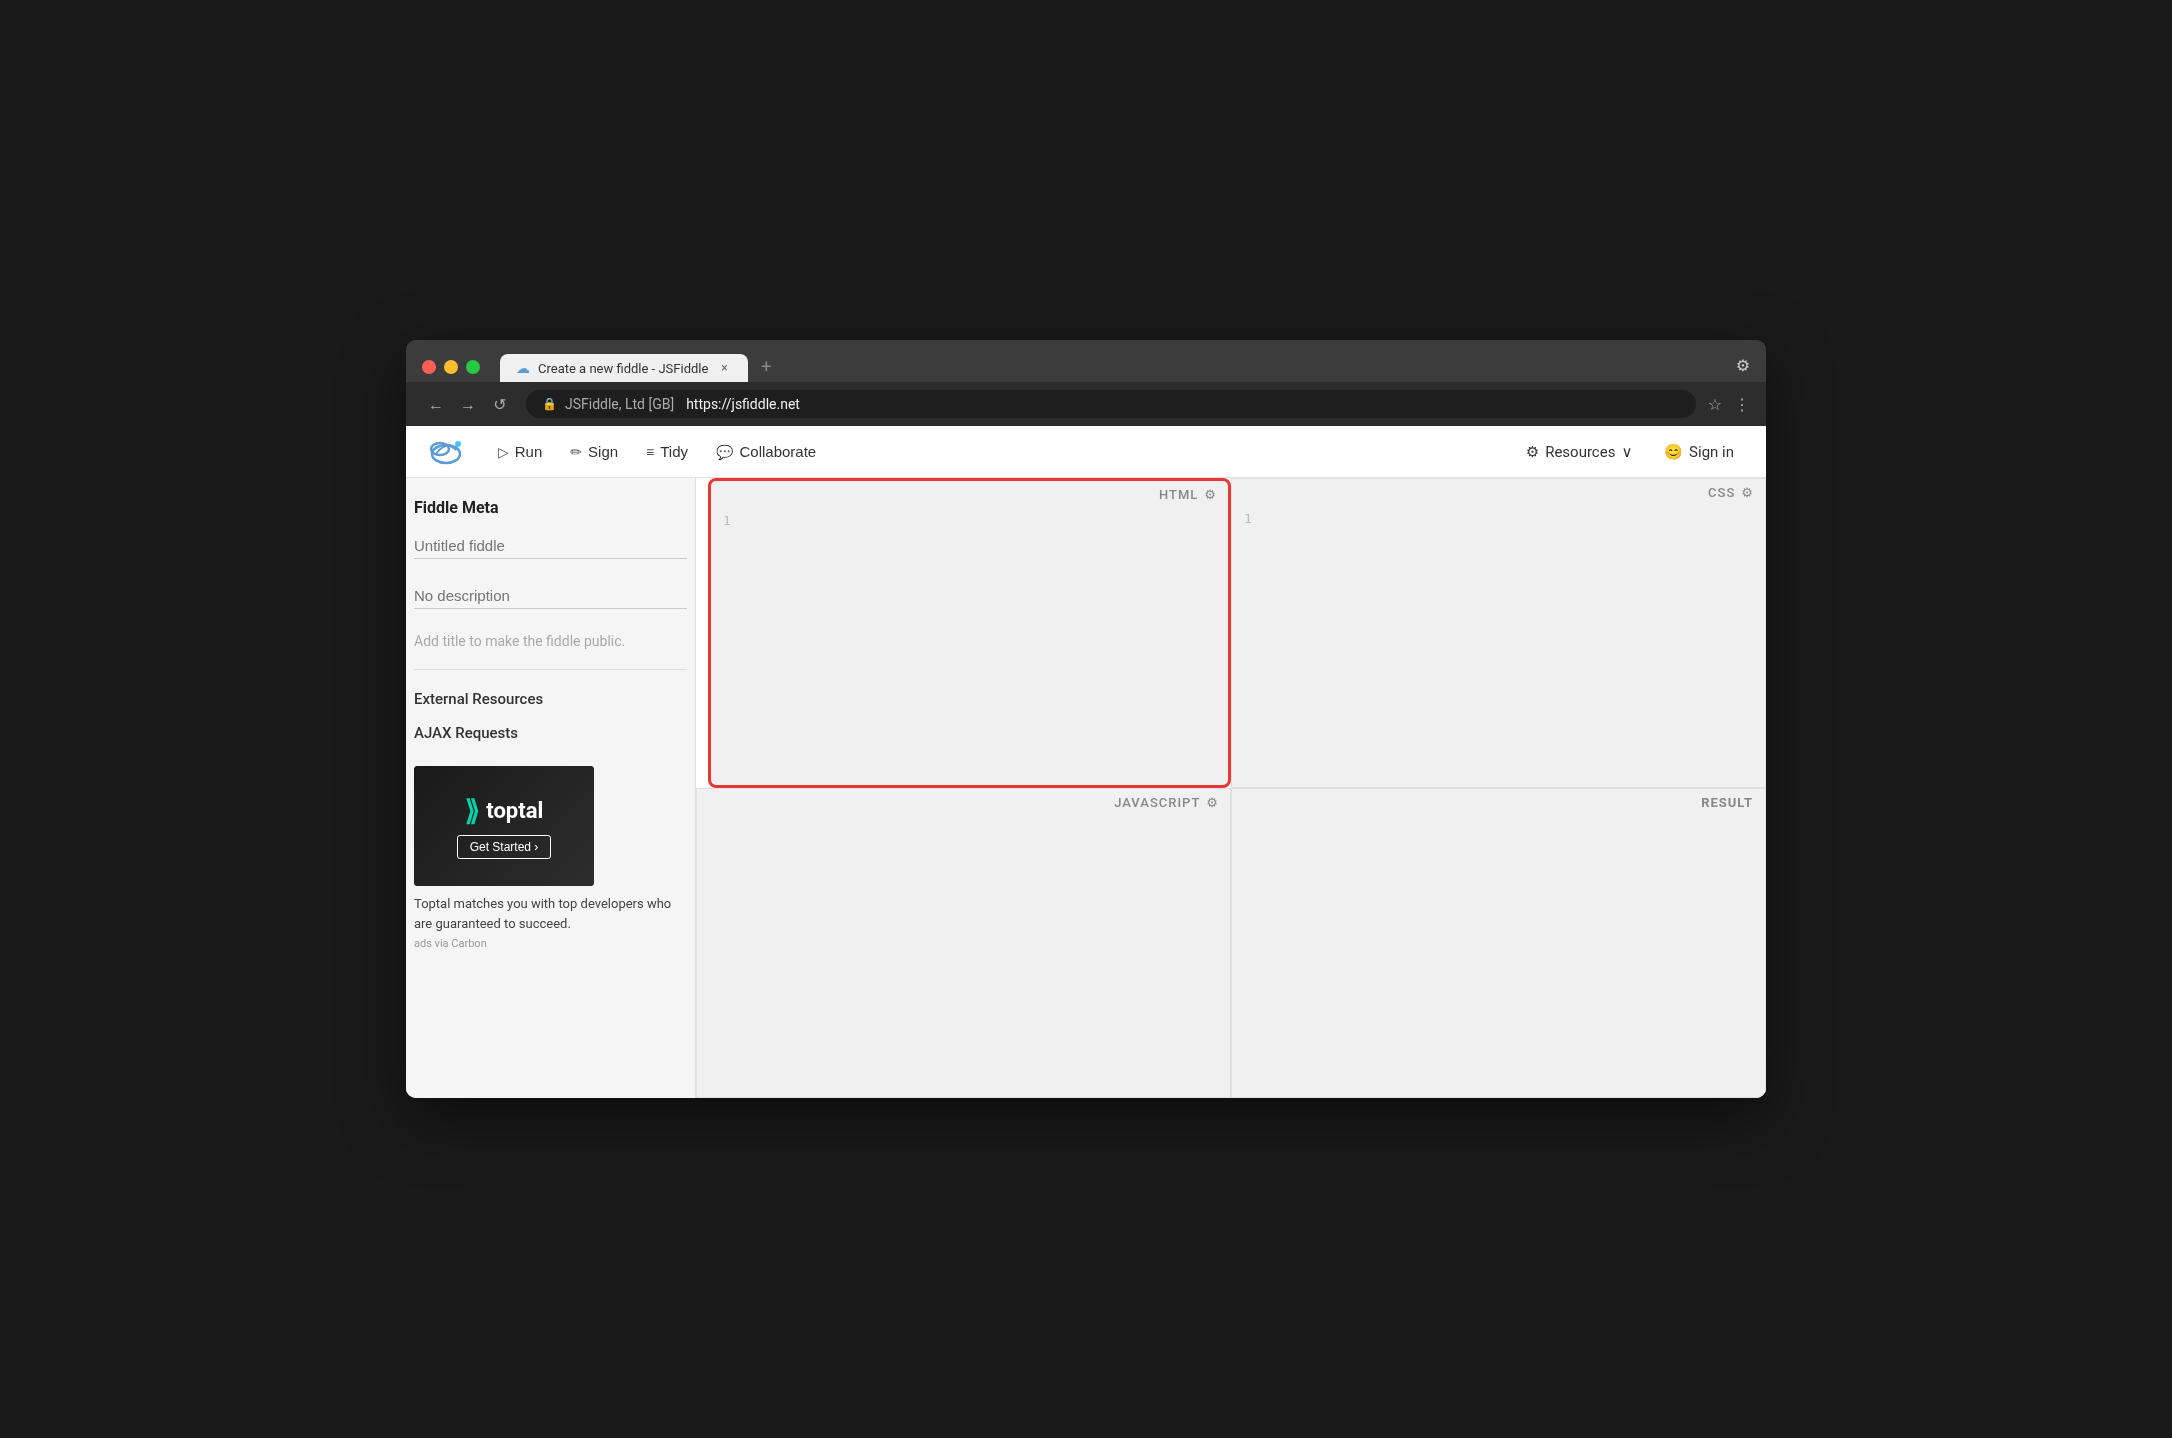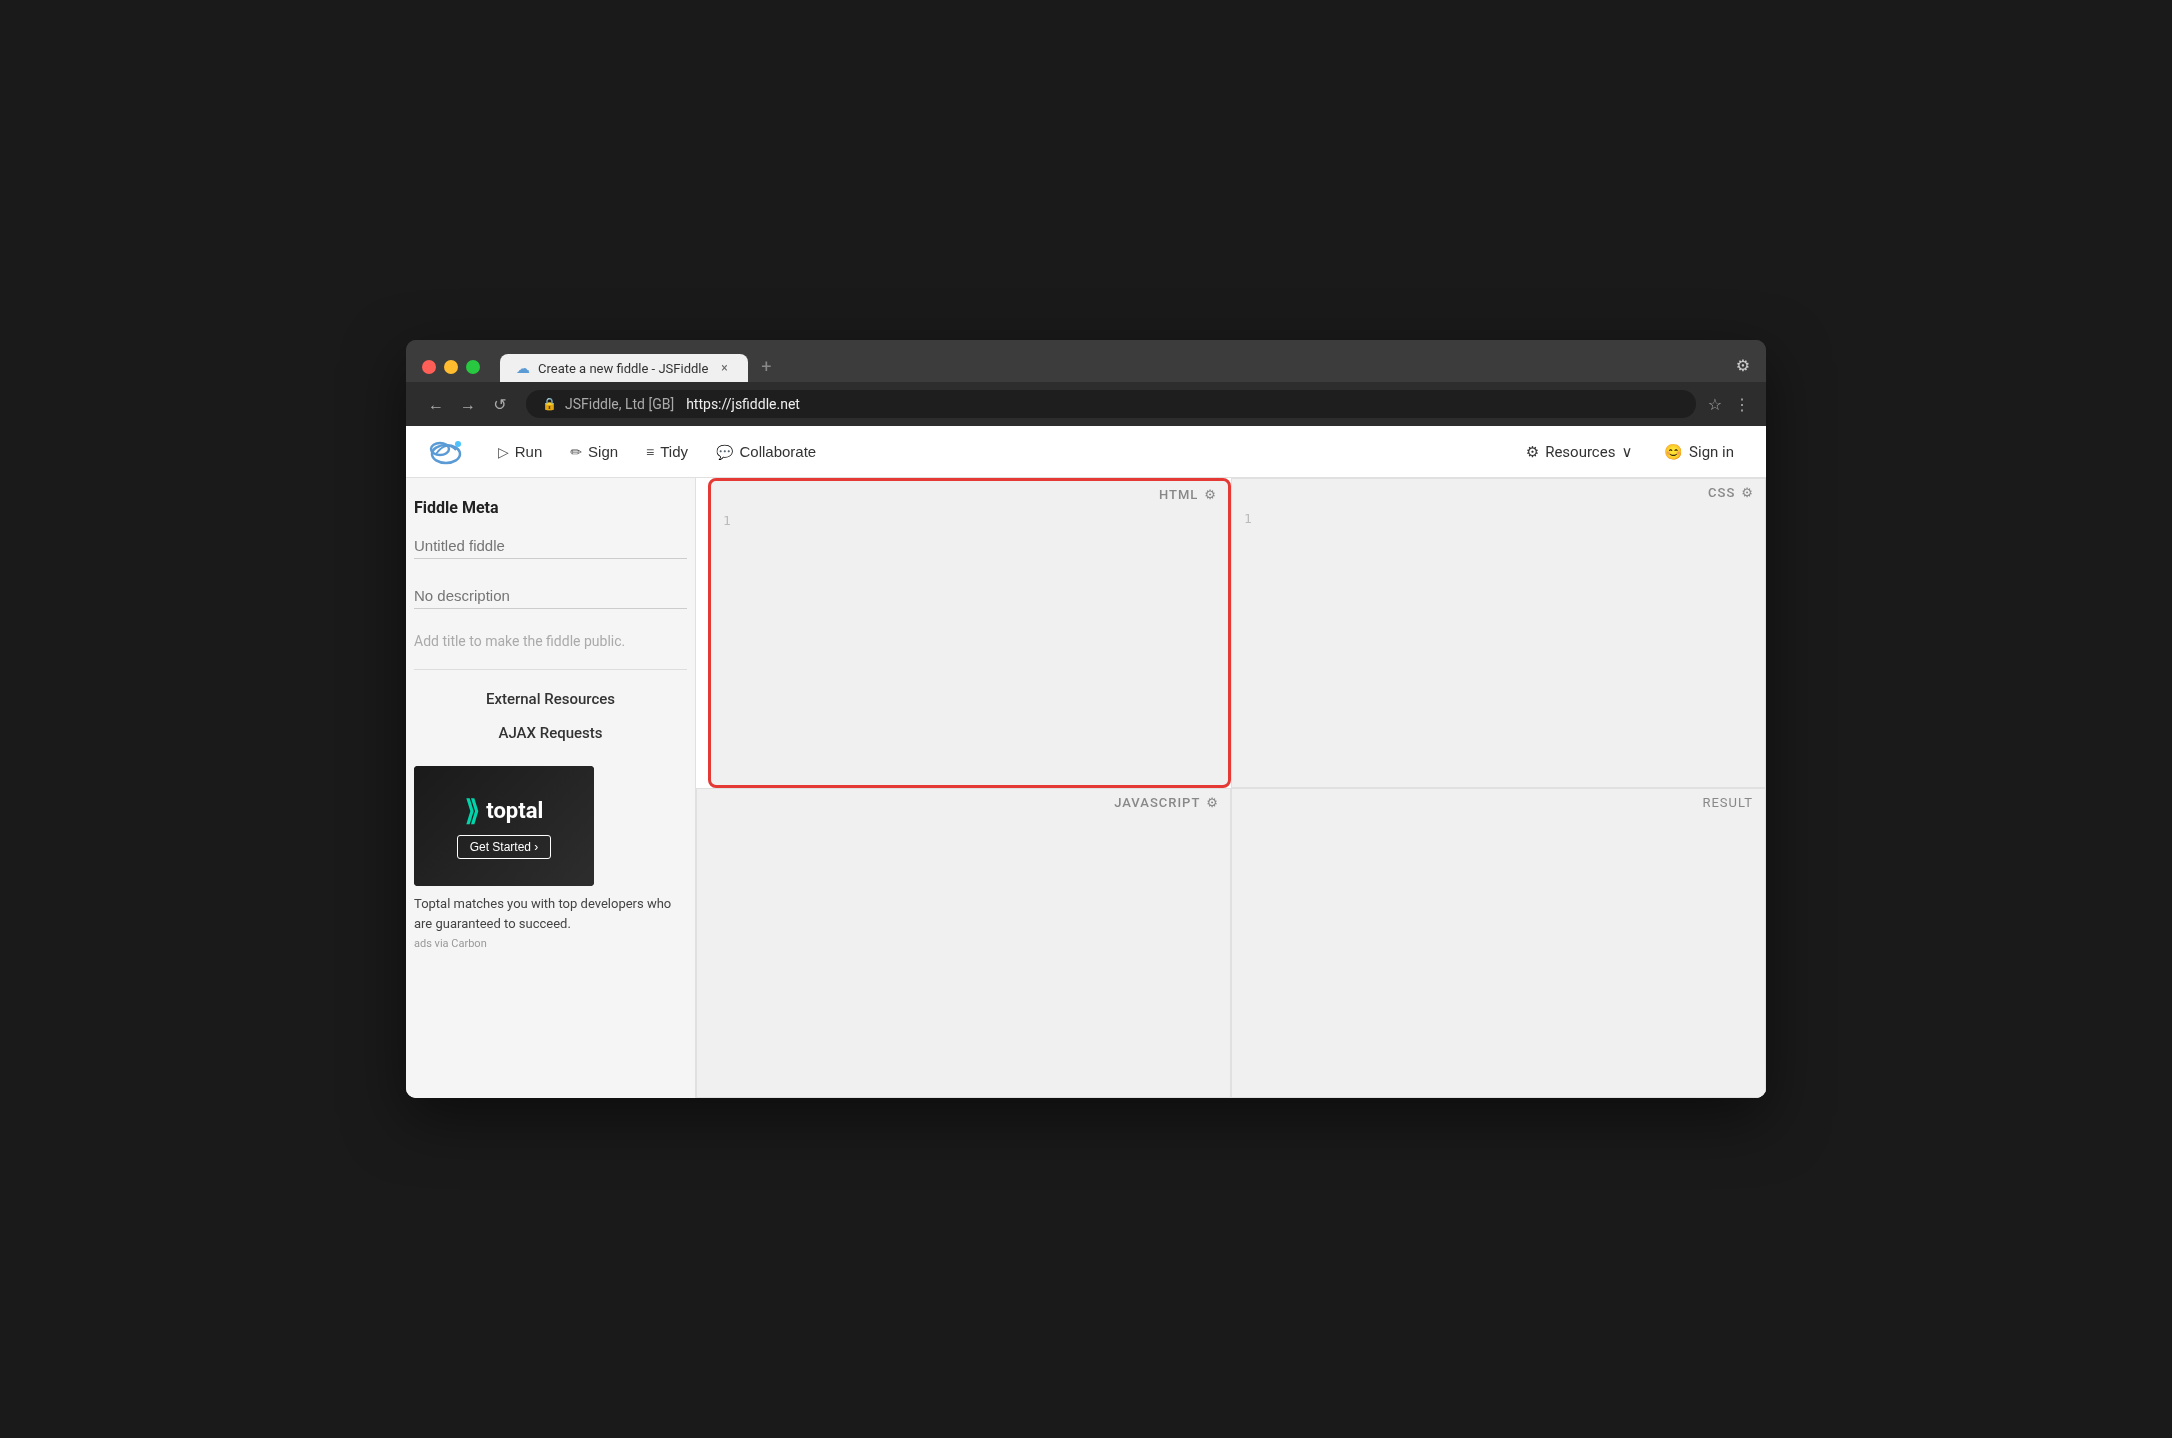--- a/index.html
+++ b/index.html
@@ -265,21 +265,20 @@
     .sidebar-divider {
       border: none;
       border-top: 1px solid #ddd;
       margin: 4px 0;
     }
     .sidebar-link {
       font-size: 15px;
       color: #333;
       cursor: pointer;
       font-weight: 500;
-      text-align: center;
     }
 
     
     .ad-block {
       margin-top: 8px;
     }
     .ad-image {
       width: 180px;
       height: 120px;
       background: #1a1a1a;
@@ -389,21 +388,21 @@
     .result-pane-header {
       display: flex;
       align-items: center;
       justify-content: flex-end;
       padding: 6px 12px;
     }
     .result-label {
       font-size: 13px;
       color: #888;
       letter-spacing: 1px;
-      font-weight: 400;
+      font-weight: 700;
     }
   </style>
 </head>
 <body>
 
 <div class="browser-window">
 
   <div class="title-bar">
     <div class="traffic-lights">
       <div class="traffic-light tl-red"></div>

